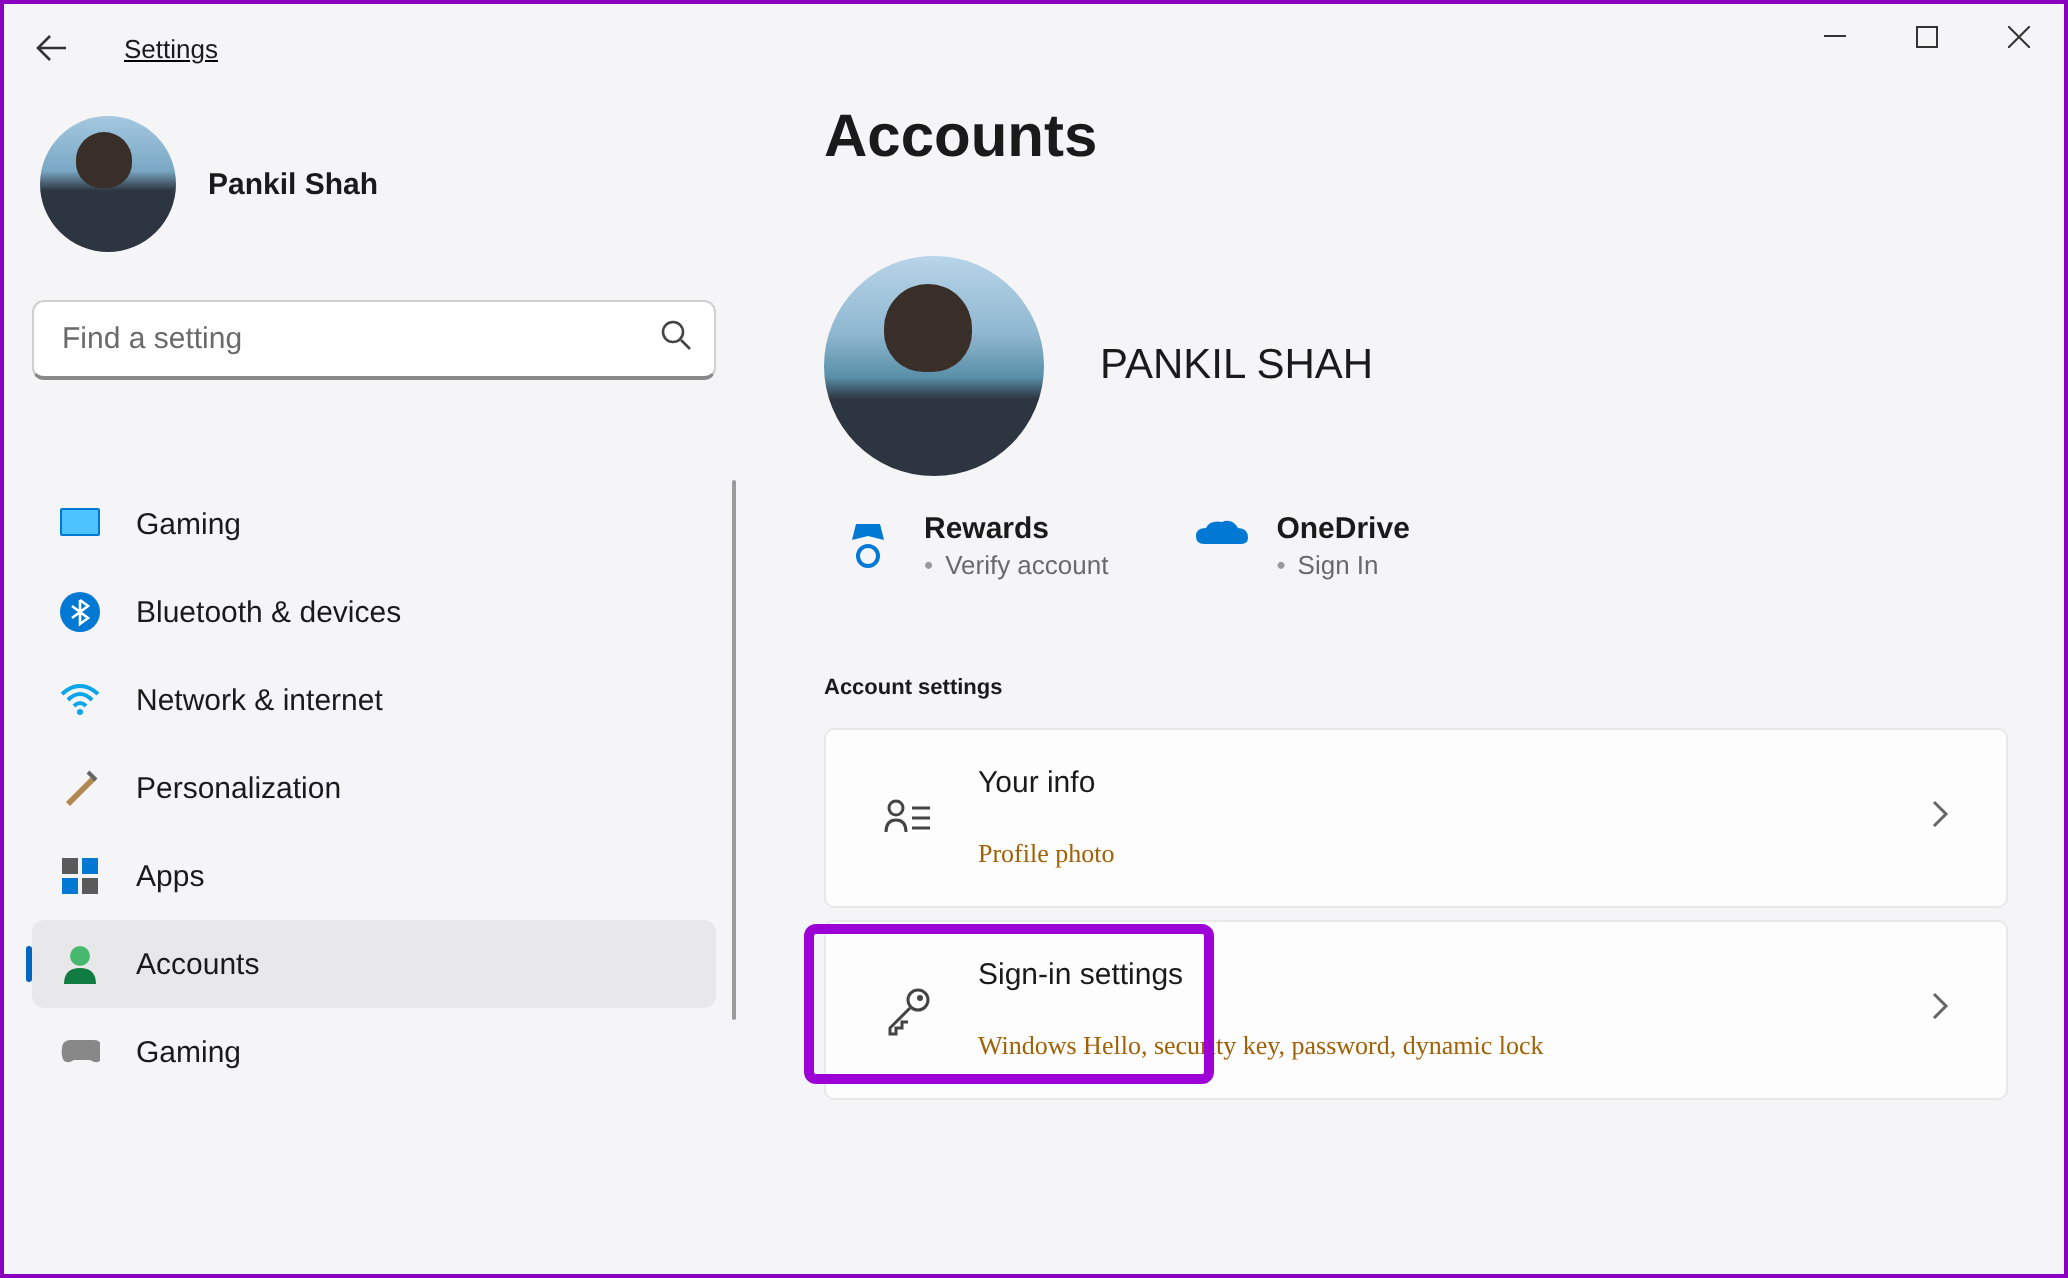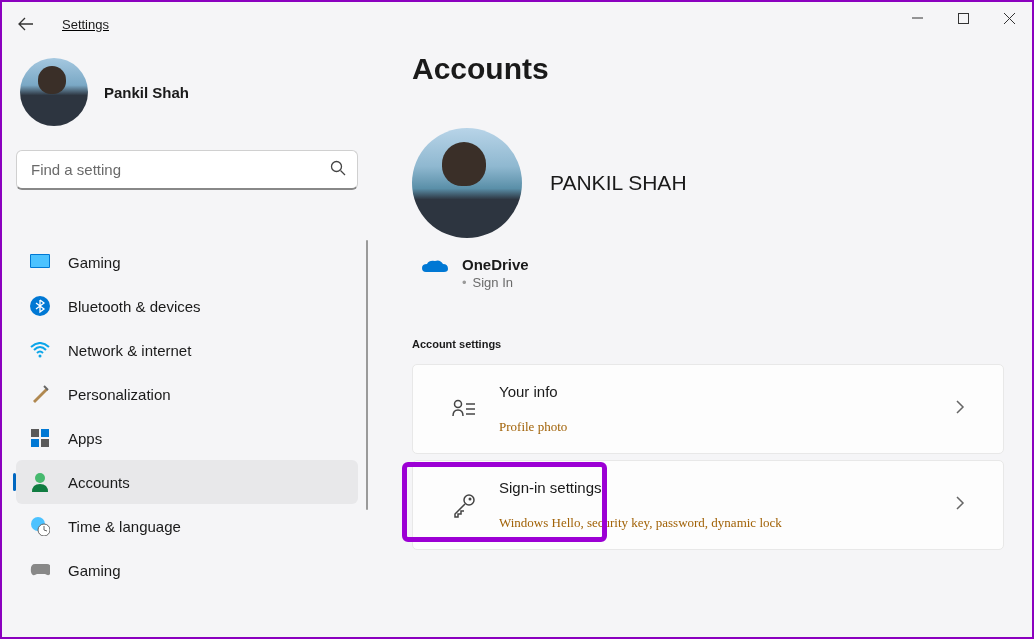--- a/index.html
+++ b/index.html
@@ -41,21 +41,21 @@
     
     .cards-row { display: flex; gap: 42px; margin-left: 8px; margin-bottom: 48px; }
     .mini-card { display: flex; align-items: flex-start; gap: 14px; }
     .mini-icon { width: 28px; height: 28px; margin-top: 2px; }
     .mini-title { font-size: 15px; font-weight: 600; color: #1a1a1a; }
     .mini-sub { font-size: 13px; color: #6a6a6a; margin-top: 2px; display: flex; align-items: center; gap: 6px; }
     .mini-sub::before { content: '•'; color: #9a9a9a; }
     
     .section-label { font-size: 11px; font-weight: 600; color: #1a1a1a; margin-bottom: 14px; }
     
-    .setting-item { background: #fdfdfd; border: 1px solid #e8e8e8; border-radius: 5px; padding: 18px 38px; display: flex; align-items: center; gap: 22px; margin-bottom: 6px; cursor: pointer; justify-content: space-between; }
+    .setting-item { background: #fdfdfd; border: 1px solid #e8e8e8; border-radius: 5px; padding: 18px 28px; display: flex; align-items: center; gap: 22px; margin-bottom: 6px; cursor: pointer; justify-content: space-between; }
     .setting-icon { width: 26px; height: 26px; color: #444; flex-shrink: 0; }
     .setting-text { flex: 1; }
     .setting-title { font-size: 15px; color: #1a1a1a; }
     .setting-sub { font-size: 13px; color: #a16207; margin-top: 19px; font-family: Liberation Serif, serif; }
     .chevron { color: #666; }
     
     .highlight-box { position: absolute; border: 5px solid #9c00d4; border-radius: 6px; pointer-events: none; }
   </style>
 </head>
 <body>
@@ -158,48 +158,48 @@
         <span class="nav-icon">
             <svg width="18" height="20">
               <circle cx="9" cy="6" r="5" fill="#46b96e"></circle>
               <path d="M1 20 Q1 12 9 12 Q17 12 17 20 Z" fill="#107c41"></path>
             </svg>
           </span>
         <span>Accounts</span>
       </div>
       <div class="nav-item">
         <span class="nav-icon">
-            <svg width="20" height="20">
-              <circle cx="8" cy="8" r="7" fill="#4cc2ff"></circle>
-              <circle cx="14" cy="14" r="6" fill="#fff" stroke="#666"></circle>
-              <path d="M14 10 L14 14 L17 15" stroke="#666" fill="none"></path>
-            </svg>
-          </span>
-        <span>Time &amp; language</span>
-      </div>
-      <div class="nav-item">
-        <span class="nav-icon">
             <svg width="22" height="14">
               <path d="M5 1 H17 Q22 1 21 9 Q20 14 15 11 L7 11 Q2 14 1 9 Q0 1 5 1 Z" fill="#888"></path>
             </svg>
           </span>
         <span>Gaming</span>
       </div>
     </div>
   </div>
 
   <div class="content">
     <h1 class="page-title">Accounts</h1>
 
     <div class="account-hero">
       <div class="avatar-lg"></div>
       <div class="hero-name">PANKIL SHAH</div>
     </div>
 
     <div class="cards-row">
+      <div class="mini-card">
+        <span class="mini-icon"><svg width="28" height="28">
+              <path d="M8 4 H20 L22 12 L14 10 L6 12 Z" fill="#0078d4"></path>
+              <circle cx="14" cy="20" r="5" fill="none" stroke="#0078d4" stroke-width="2"></circle>
+            </svg></span>
+        <div>
+          <div class="mini-title">Rewards</div>
+          <div class="mini-sub">Verify account</div>
+        </div>
+      </div>
       <div class="mini-card">
         <span class="mini-icon"><svg width="30" height="20">
               <path d="M6 14 Q2 14 2 10 Q2 6 7 6 Q9 2 15 3 Q20 1 23 6 Q28 6 28 11 Q28 14 24 14 Z" fill="#0078d4"></path>
             </svg></span>
         <div>
           <div class="mini-title">OneDrive</div>
           <div class="mini-sub">Sign In</div>
         </div>
       </div>
     </div>

